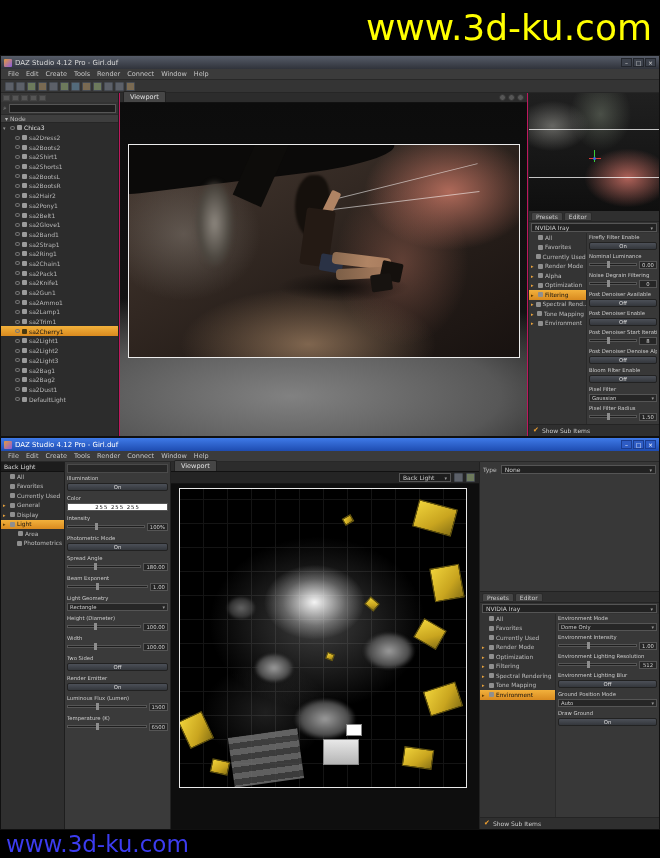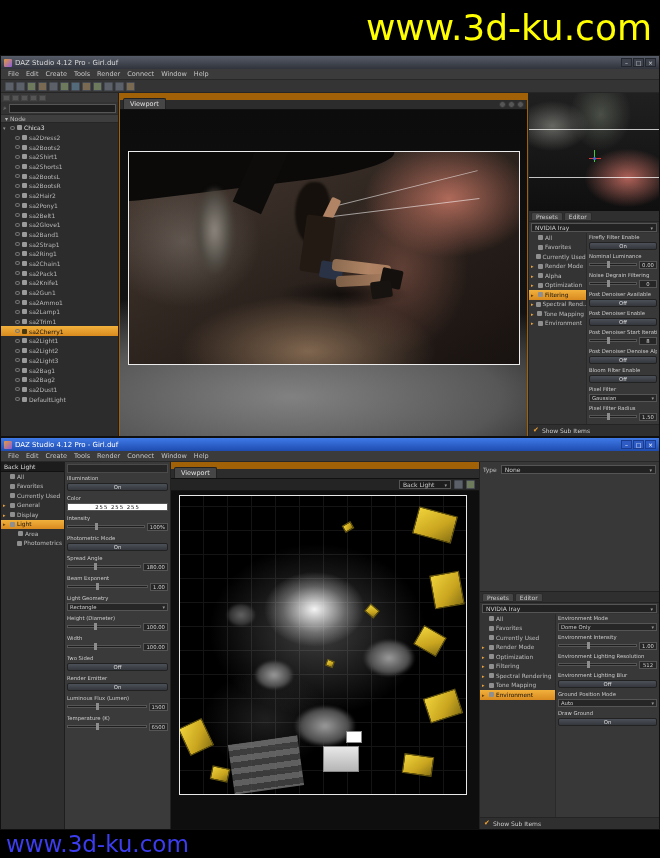--- a/index.html
+++ b/index.html
@@ -7,21 +7,21 @@
   .page{position:relative;width:660px;height:858px;background:#000;overflow:hidden;}
 
   
   .wm{position:absolute;left:0;width:660px;background:#000;z-index:50;}
   .wm-top{top:0;height:55px;text-align:right;}
   .wm-top span{display:inline-block;margin-right:8px;line-height:55px;font-size:36px;color:#ffff00;}
   .wm-bot{top:830px;height:28px;}
   .wm-bot span{display:inline-block;margin-left:6px;line-height:28px;font-size:23px;color:#3c3cf0;}
 
   
-  .win{position:absolute;left:0;width:660px;background:#a16207;border:1px solid #101010;overflow:hidden;}
+  .win{position:absolute;left:0;width:660px;background:#be185d;border:1px solid #101010;overflow:hidden;}
   .win-top{top:55px;height:382px;}
   .win-bot{top:437px;height:393px;}
   .titlebar{height:13px;display:flex;align-items:center;gap:3px;padding:0 3px;background:linear-gradient(#565c68,#30333b);}
   .win-bot .titlebar{background:linear-gradient(#3f7ae8,#1e4cb0);}
   .app-icon{width:8px;height:8px;border-radius:1px;background:linear-gradient(135deg,#e59b3c,#8a5ae0);}
   .title{flex:1;font-size:7px;color:#d8d8d8;white-space:nowrap;overflow:hidden;}
   .win-bot .title{color:#fff;}
   .winctl{display:flex;gap:1px;}
   .winctl span{width:11px;height:9px;font-size:6px;line-height:8px;text-align:center;color:#ddd;background:#3c414b;border:1px solid #23262c;cursor:default;}
   .win-bot .winctl span{background:#2e5cc4;border-color:#1b3c8e;color:#fff;}
@@ -44,21 +44,21 @@
   .tree{flex:1;overflow:hidden;background:#2c2c2c;}
   .trow{height:9.7px;display:flex;align-items:center;gap:2px;padding-left:14px;font-size:6px;color:#b8b8b8;white-space:nowrap;}
   .trow.root{padding-left:2px;color:#e0e0e0;}
   .trow .exp{font-size:5px;color:#999;width:5px;}
   .trow .tw-eye{width:5px;height:4px;border:1px solid #777;border-radius:50%;}
   .trow .tw-ico{width:5px;height:5px;background:#9a9a9a;border-radius:1px;}
   .trow.active{background:linear-gradient(#f2b13c,#d98a1f);color:#111;}
   .trow.active .tw-ico{background:#4a3push;background:#4a3a10;}
 
   
-  .vp{position:absolute;background:#161616;margin-top:7px;}
+  .vp{position:absolute;background:#161616;}
   .vp-tabs{height:10px;display:flex;align-items:flex-end;background:#2c2c2c;border-bottom:1px solid #111;position:relative;}
   .vp-tab{font-size:6.5px;color:#e0e0e0;background:#464646;padding:1px 6px;border:1px solid #222;border-bottom:none;border-radius:2px 2px 0 0;margin-left:3px;}
   .vp-ctl{position:absolute;top:1px;right:3px;display:flex;gap:2px;}
   .vp-ctl i{width:7px;height:7px;border-radius:50%;background:#565656;border:1px solid #333;}
   .vp-bar{height:12px;display:flex;align-items:center;justify-content:flex-end;gap:3px;padding:0 4px;background:#242424;border-bottom:1px solid #141414;}
   .cam-select{min-width:52px;height:9px;background:#1d1d1d;border:1px solid #555;color:#ccc;font-size:6px;display:flex;align-items:center;justify-content:space-between;padding:0 3px;}
   .cam-select em{font-style:normal;font-size:5px;color:#999;}
 
   
   .vp-top{left:119px;top:37px;right:132px;bottom:0;}

